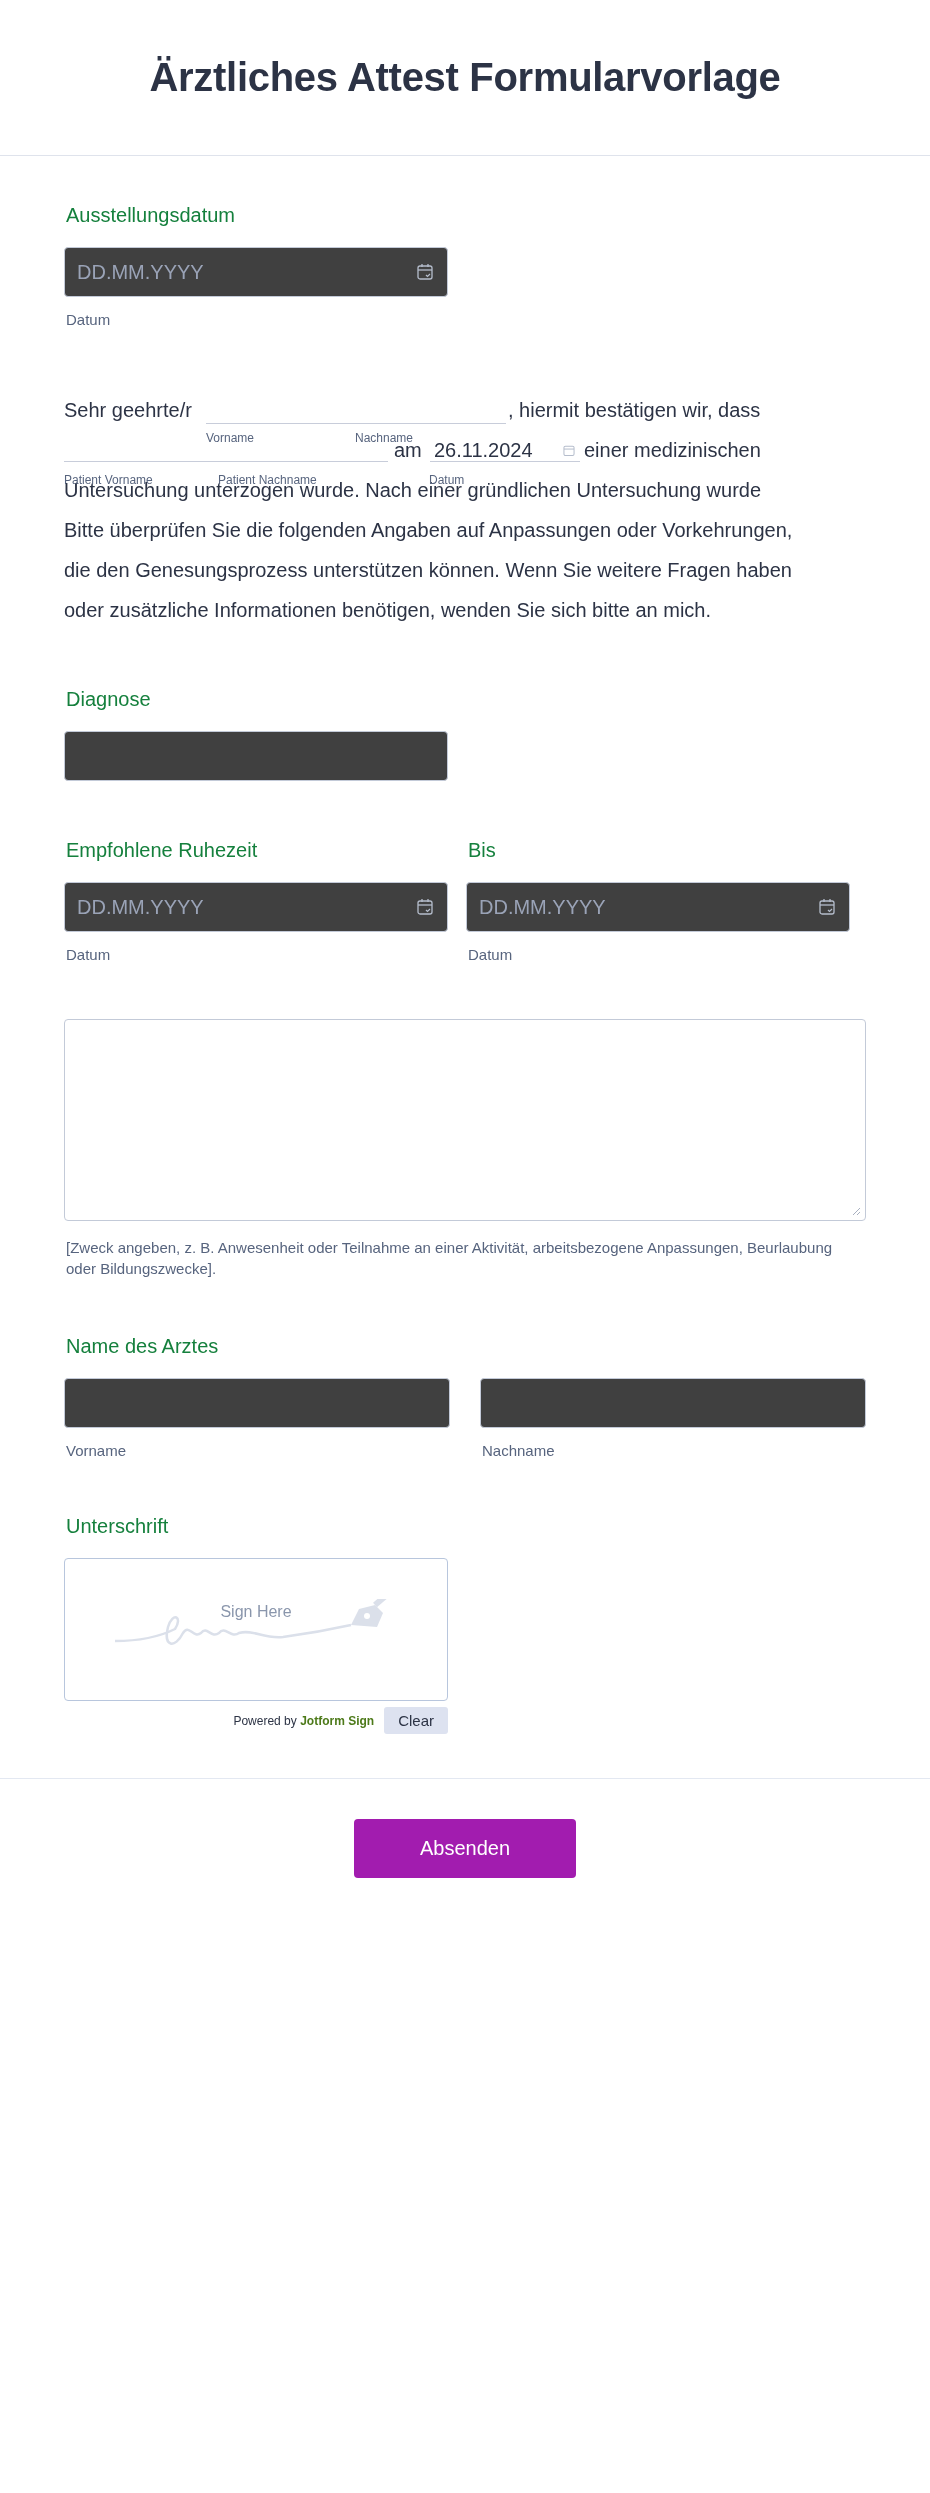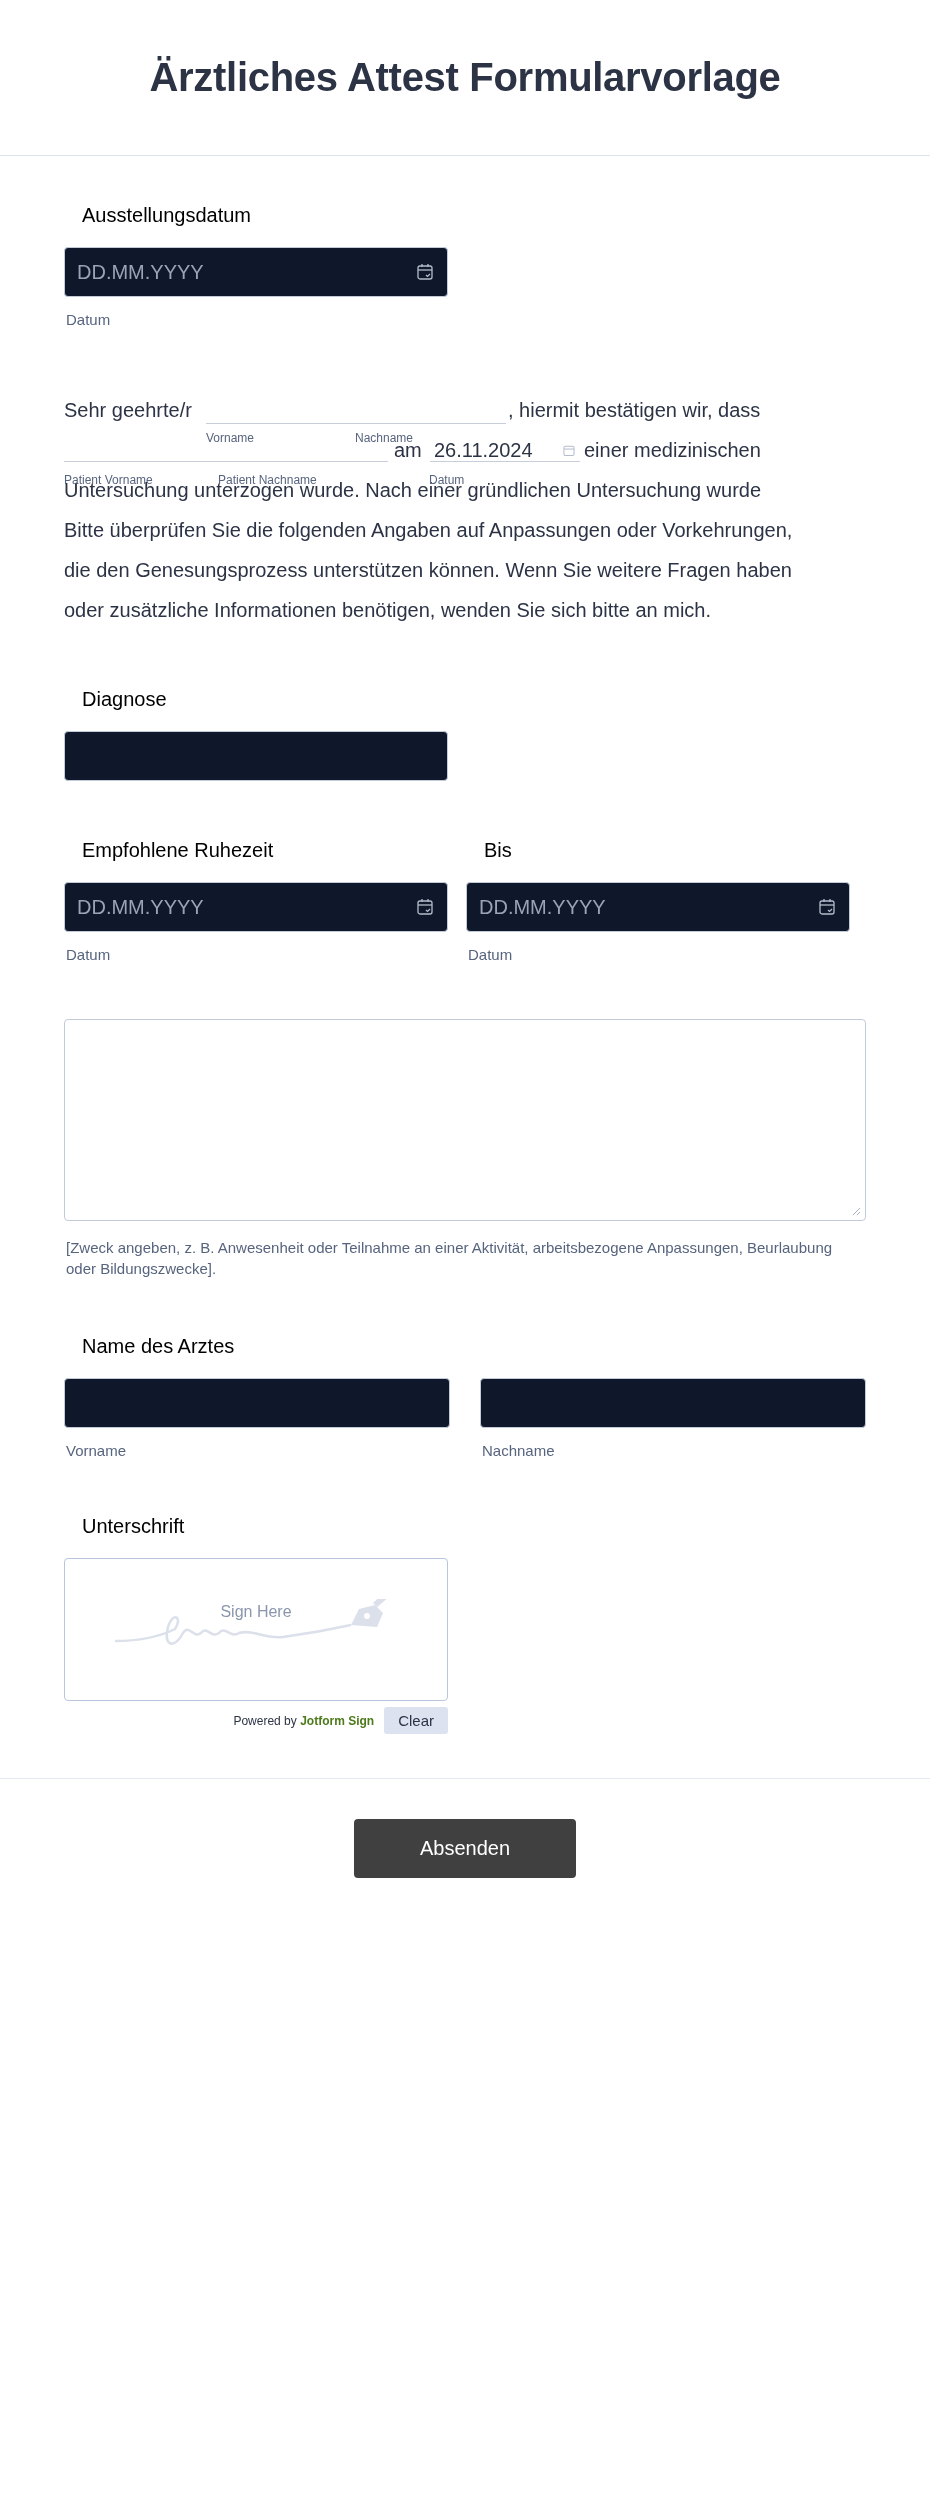--- a/index.html
+++ b/index.html
@@ -6,23 +6,23 @@
   html, body { width: 930px; background: #ffffff; }
   body { font-family: "Liberation Sans", "DejaVu Sans", sans-serif; color: #2c3345; }
 
   .header { height: 156px; border-bottom: 1px solid #dfe3ec; display: flex; align-items: center; justify-content: center; }
   .header h1 { font-size: 40px; font-weight: 700; color: #2c3345; letter-spacing: -0.3px; }
 
   .form { padding: 0 64px 0 64px; }
 
   .field { margin-top: 50px; }
   .field:first-child { margin-top: 48px; }
-  .label { font-size: 20px; color: #000000; margin-left: 18px; margin-bottom: 20px; display: block; }
+  .label { font-size: 20px; color: #15803d; margin-left: 2px; margin-bottom: 20px; display: block; }
 
-  .input { width: 384px; height: 50px; border: 1px solid #c3cad8; border-radius: 4px; background: #0f172a; display: flex; align-items: center; padding: 0 12px; font-size: 20px; color: #8c97ac; position: relative; }
+  .input { width: 384px; height: 50px; border: 1px solid #c3cad8; border-radius: 4px; background: #404040; display: flex; align-items: center; padding: 0 12px; font-size: 20px; color: #8c97ac; position: relative; }
   .input .ph { color: #9aa3b7; }
   .cal { position: absolute; right: 14px; top: 15px; width: 16px; height: 18px; }
   .sublabel { font-size: 15px; color: #57647e; margin-top: 14px; margin-left: 2px; }
 
   .row { display: flex; gap: 34px; }
   .row .col { width: 384px; }
 
   .textarea { width: 802px; height: 202px; border: 1px solid #c3cad8; border-radius: 4px; position: relative; }
   .resize { position: absolute; right: 4px; bottom: 4px; width: 10px; height: 10px; }
   .hint { font-size: 15px; color: #57647e; margin-top: 16px; margin-left: 2px; line-height: 21px; }
@@ -34,21 +34,21 @@
   .tiny { position: absolute; font-size: 12px; color: #57647e; }
 
   .sig-box { width: 384px; height: 143px; border: 1px solid #b8c6dd; border-radius: 4px; position: relative; }
   .sig-text { position: absolute; left: 0; right: 0; top: 44px; text-align: center; font-size: 16px; color: #8a96ac; }
   .sig-footer { width: 384px; display: flex; justify-content: flex-end; align-items: center; margin-top: 6px; gap: 10px; }
   .powered { font-size: 12px; color: #2c3345; }
   .powered b { color: #4d7a1a; }
   .clear-btn { background: #dde2f0; color: #2c3345; font-size: 15px; border: none; border-radius: 3px; padding: 5px 14px; font-family: "Liberation Sans", sans-serif; }
 
   .footer { margin-top: 44px; border-top: 1px solid #e3e8f2; height: 140px; display: flex; align-items: center; justify-content: center; }
-  .submit { width: 222px; height: 59px; background: #404040; color: #fff; border: none; border-radius: 4px; font-size: 20px; font-family: "Liberation Sans", sans-serif; }
+  .submit { width: 222px; height: 59px; background: #a21caf; color: #fff; border: none; border-radius: 4px; font-size: 20px; font-family: "Liberation Sans", sans-serif; }
 </style>
 </head>
 <body>
 
 <div class="header">
   <h1>Ärztliches Attest Formularvorlage</h1>
 </div>
 
 <div class="form">
 

